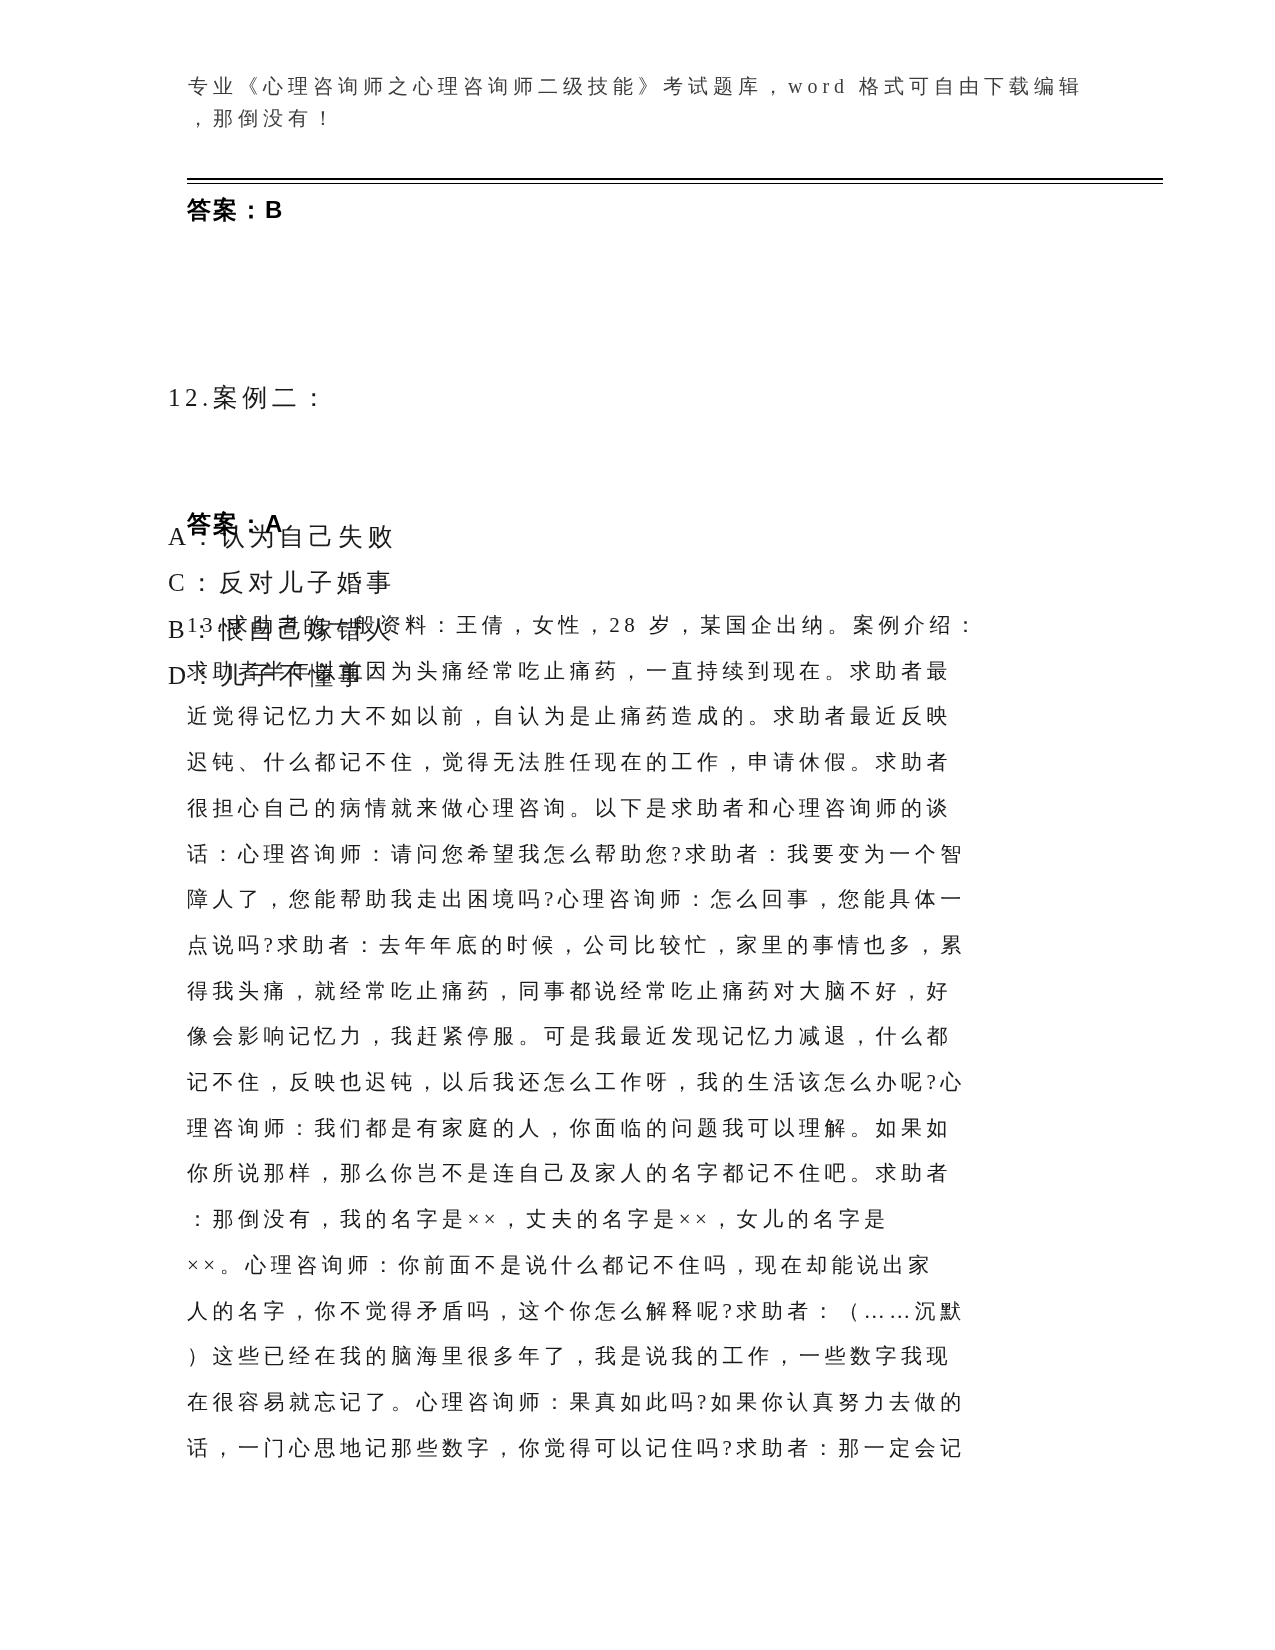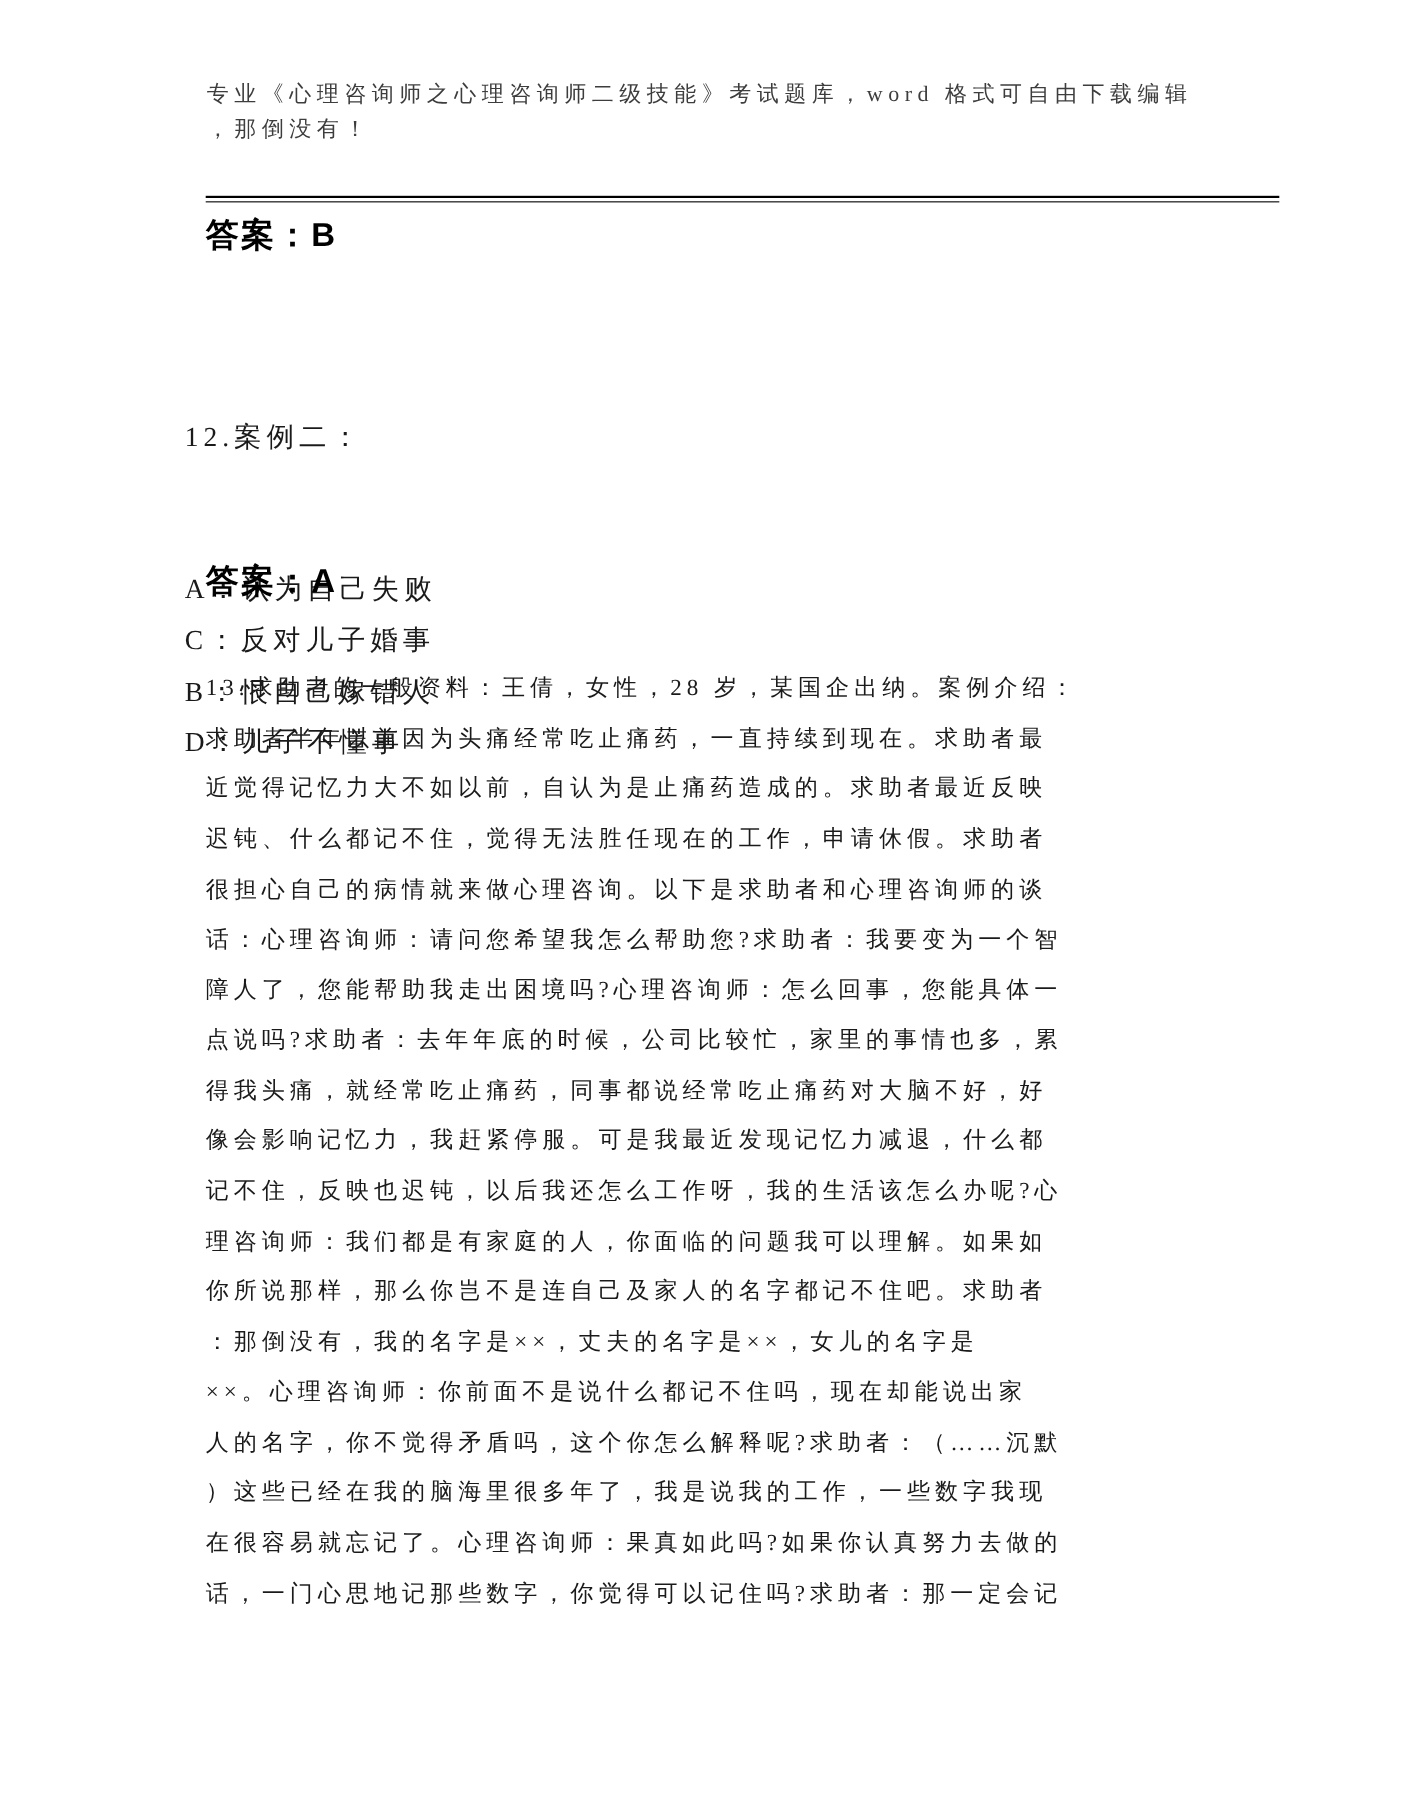--- a/index.html
+++ b/index.html
@@ -27,21 +27,21 @@
     left:187px;
     top:178px;
     width:976px;
     height:3px;
     border-top:2px solid #000000;
     border-bottom:1px solid #000000;
   }
   .answer{
     position:absolute;
     left:187px;
-    font-size:30px;
+    font-size:24px;
     font-weight:bold;
     font-family:"Liberation Sans","DejaVu Sans",sans-serif;
     letter-spacing:2px;
     color:#000000;
     white-space:pre;
   }
   .answer-b{ top:194px; }
   .answer-a{ top:508px; }
   .q12{
     position:absolute;

